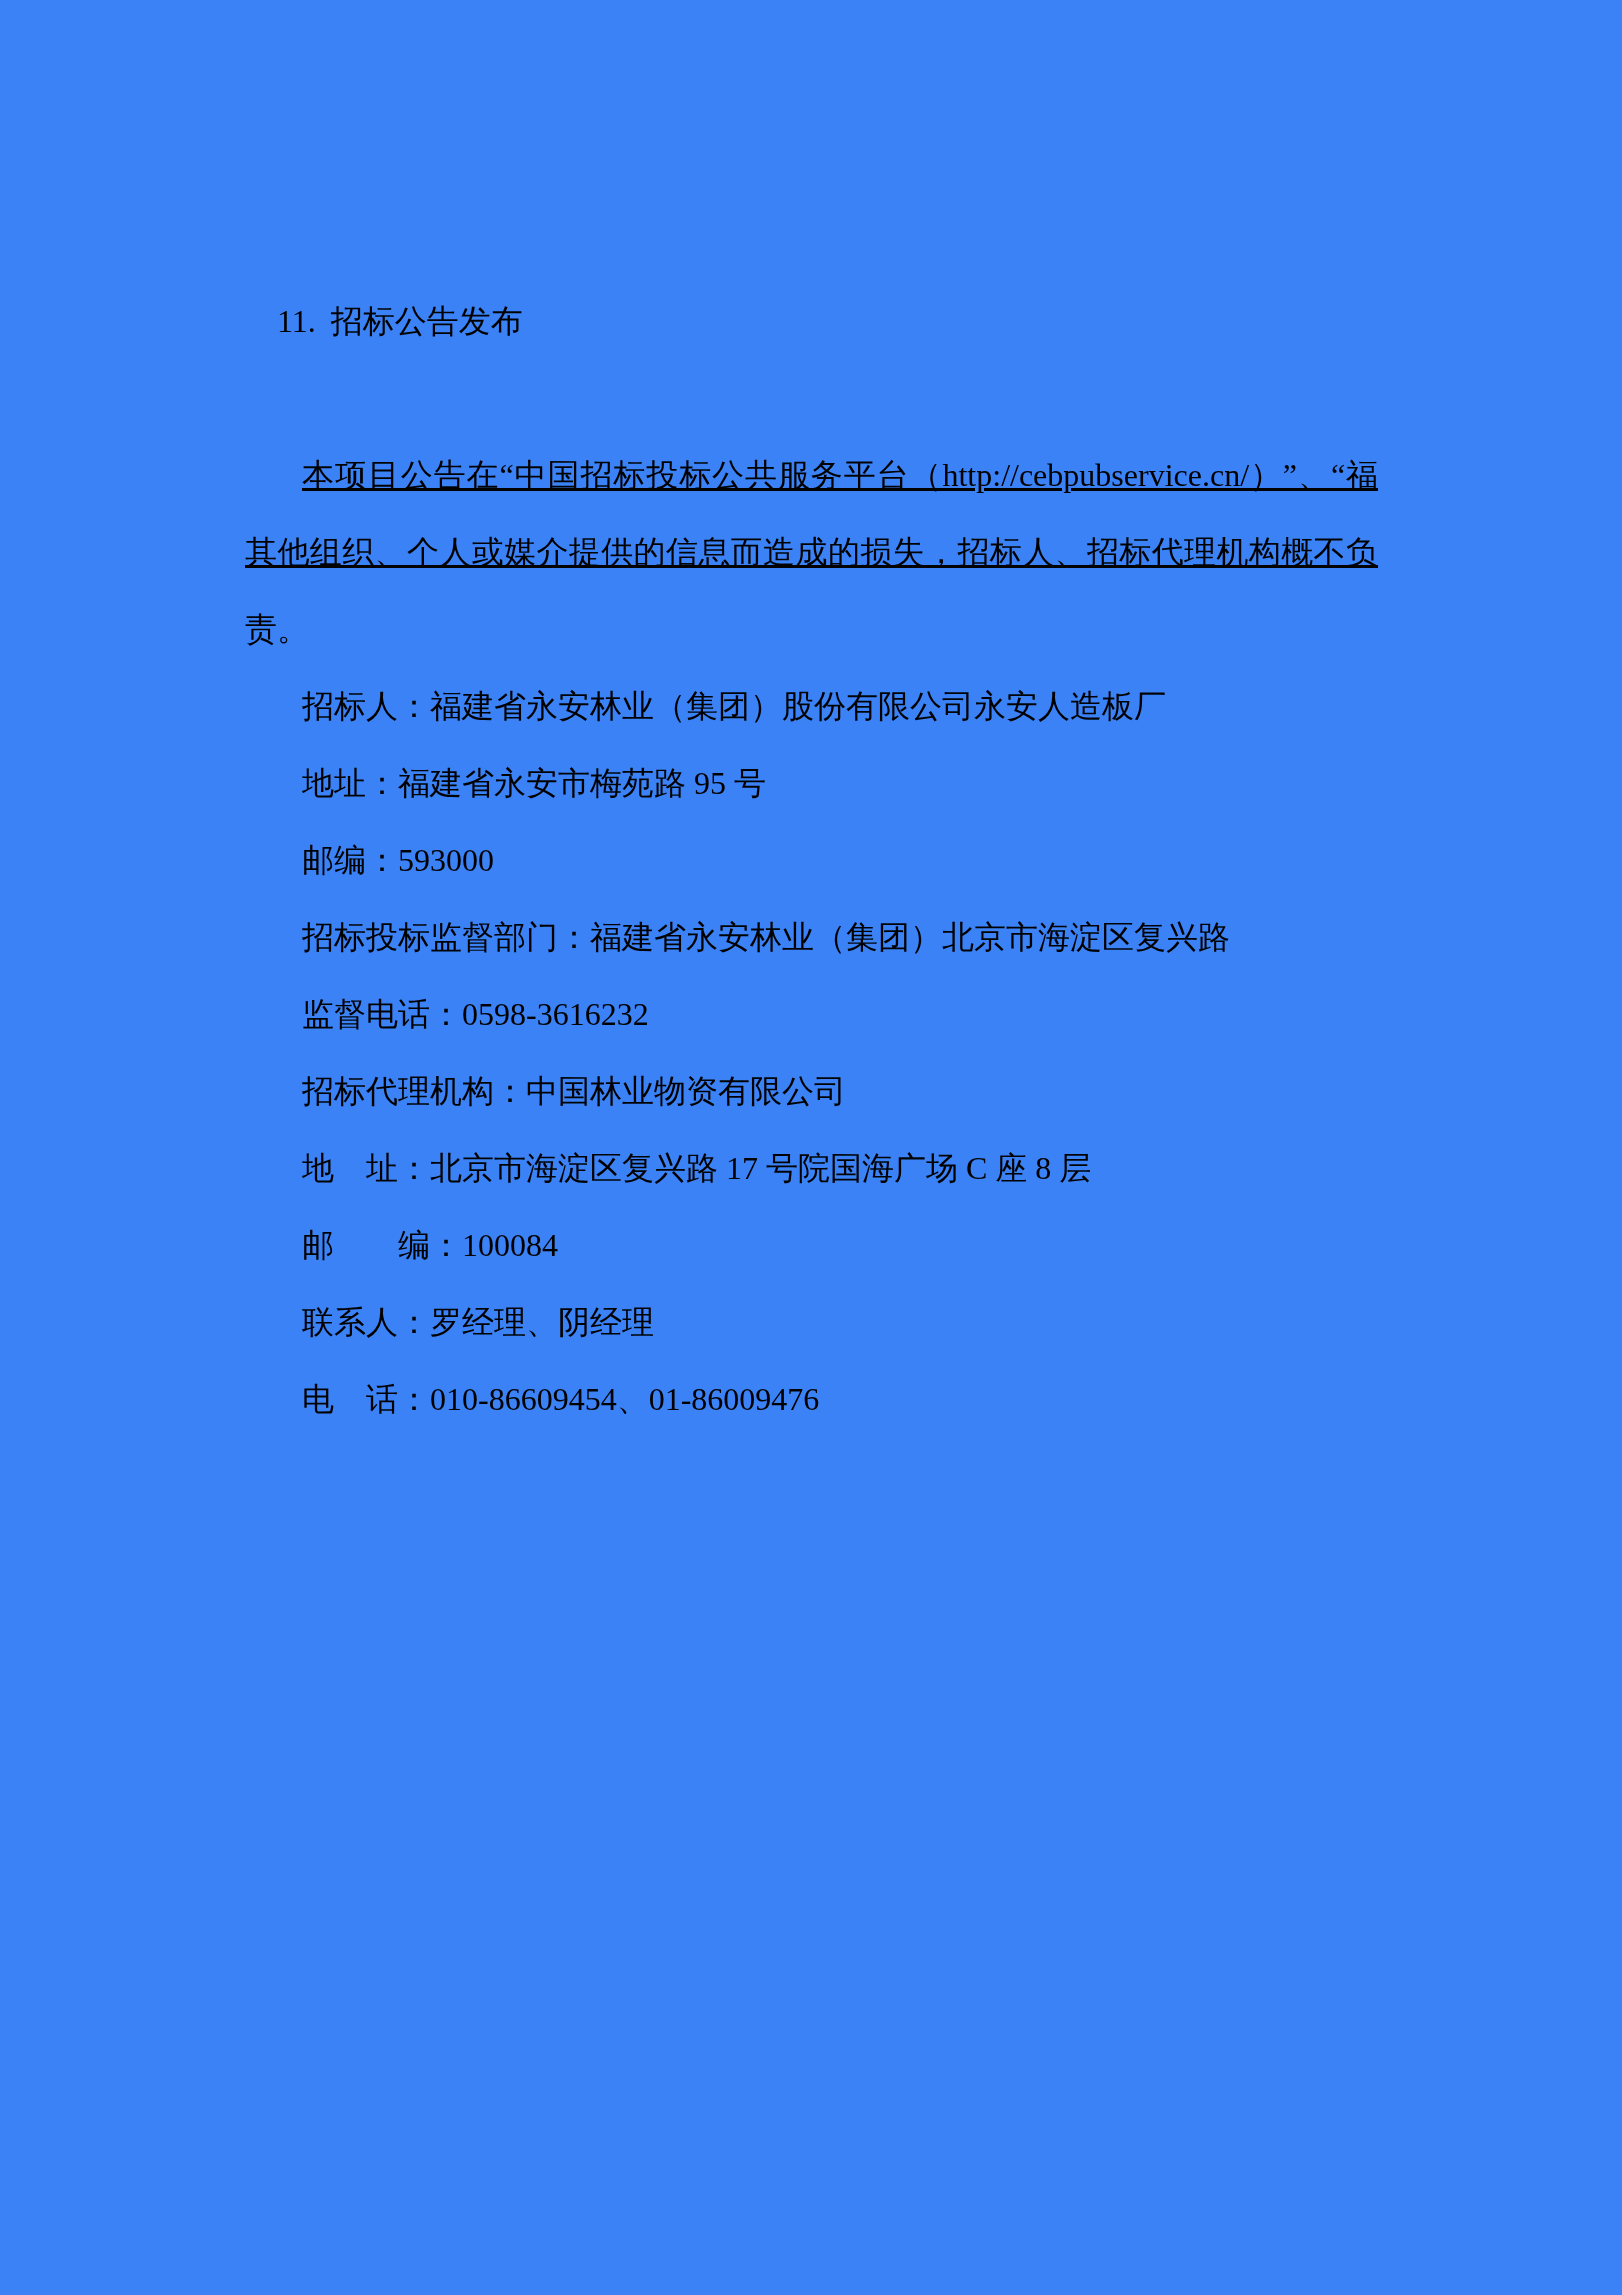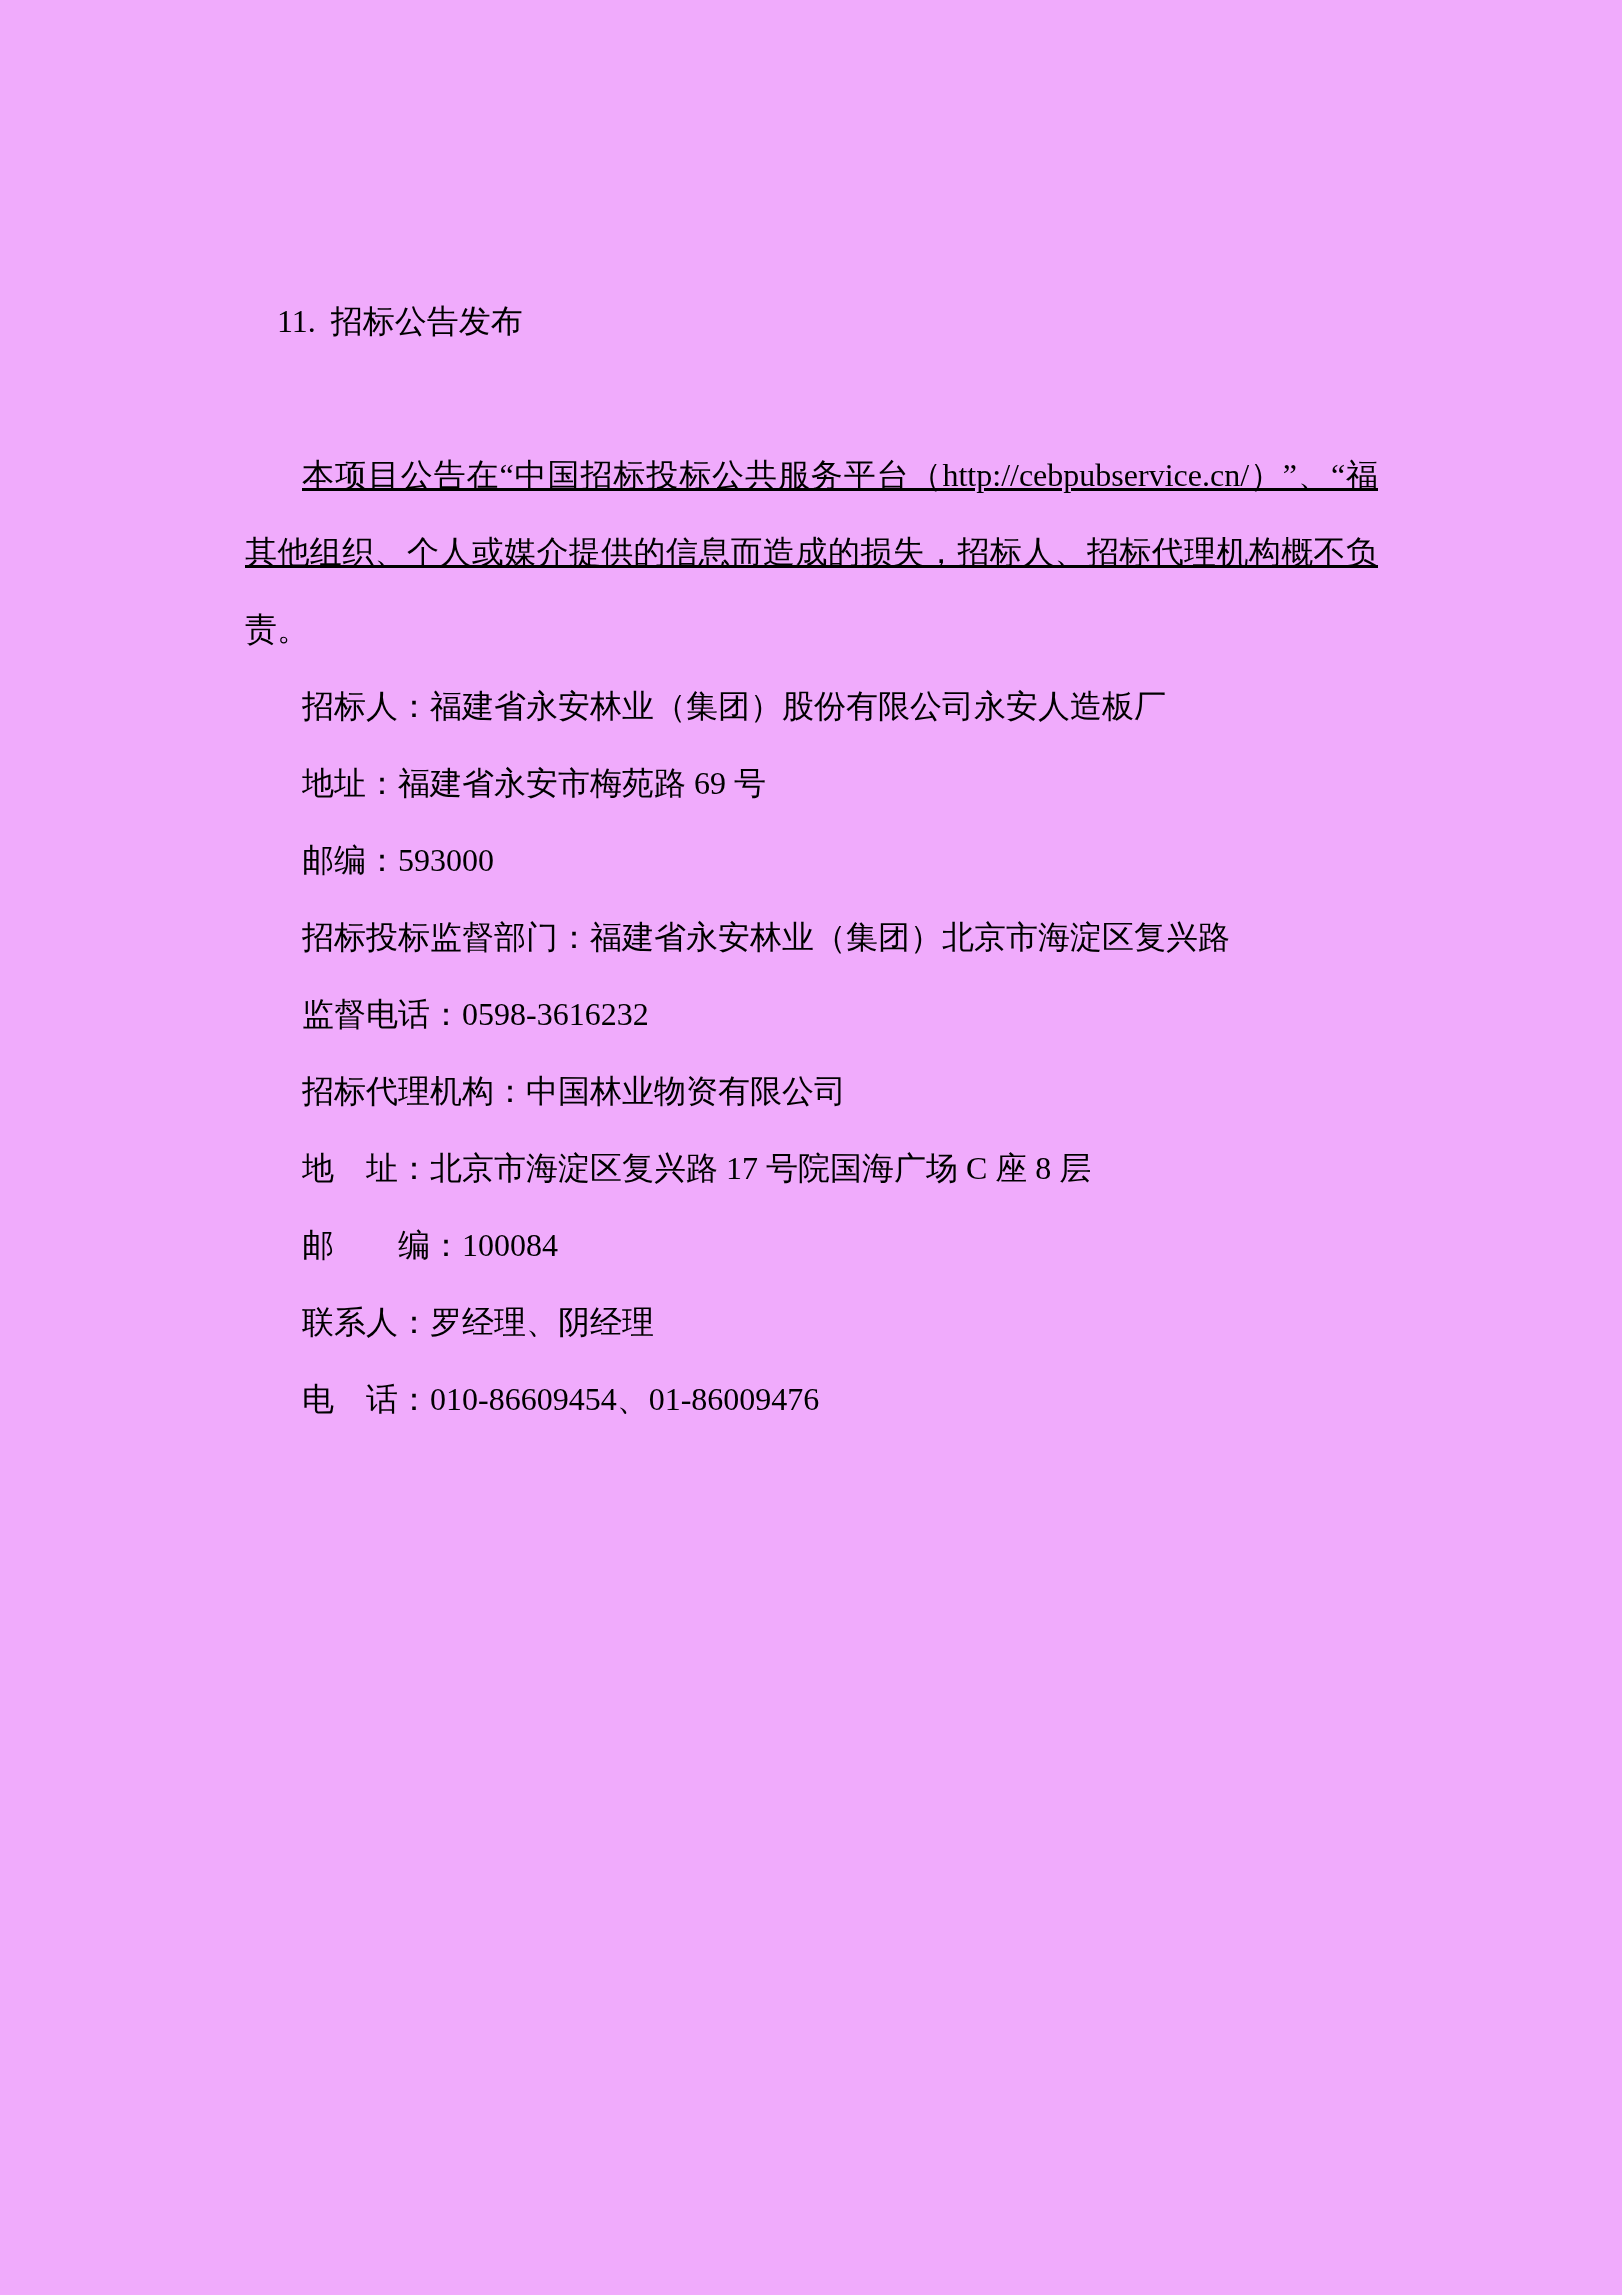--- a/index.html
+++ b/index.html
@@ -4,21 +4,21 @@
 <style>
   html, body {
     margin: 0;
     padding: 0;
     background: #ffffff;
   }
   .page {
     position: relative;
     width: 1623px;
     height: 2295px;
-    background: #f0abfc;
+    background: #3b82f6;
     color: #000000;
     font-family: "Liberation Serif", "DejaVu Serif", serif;
     font-size: 32px;
     box-sizing: border-box;
     padding: 206px 245px 0 245px;
     overflow: hidden;
   }
   .line {
     line-height: 77px;
     white-space: pre-wrap;
@@ -50,21 +50,21 @@
   </div>
 
   <div>
     <div class="line indent just">本项目公告在“中国招标投标公共服务平台（http://cebpubservice.cn/）”、“福</div>
     <div class="line just">其他组织、个人或媒介提供的信息而造成的损失，招标人、招标代理机构概不负</div>
     <div class="line">责。</div>
   </div>
 
   <div>
     <div class="line indent">招标人：福建省永安林业（集团）股份有限公司永安人造板厂</div>
-    <div class="line indent">地址：福建省永安市梅苑路 69 号</div>
+    <div class="line indent">地址：福建省永安市梅苑路 95 号</div>
     <div class="line indent">邮编：593000</div>
     <div class="line indent">招标投标监督部门：福建省永安林业（集团）北京市海淀区复兴路</div>
     <div class="line indent">监督电话：0598-3616232</div>
     <div class="line indent">招标代理机构：中国林业物资有限公司</div>
     <div class="line indent">地　址：北京市海淀区复兴路 17 号院国海广场 C 座 8 层</div>
     <div class="line indent">邮　　编：100084</div>
     <div class="line indent">联系人：罗经理、阴经理</div>
     <div class="line indent">电　话：010-86609454、01-86009476</div>
   </div>
 

